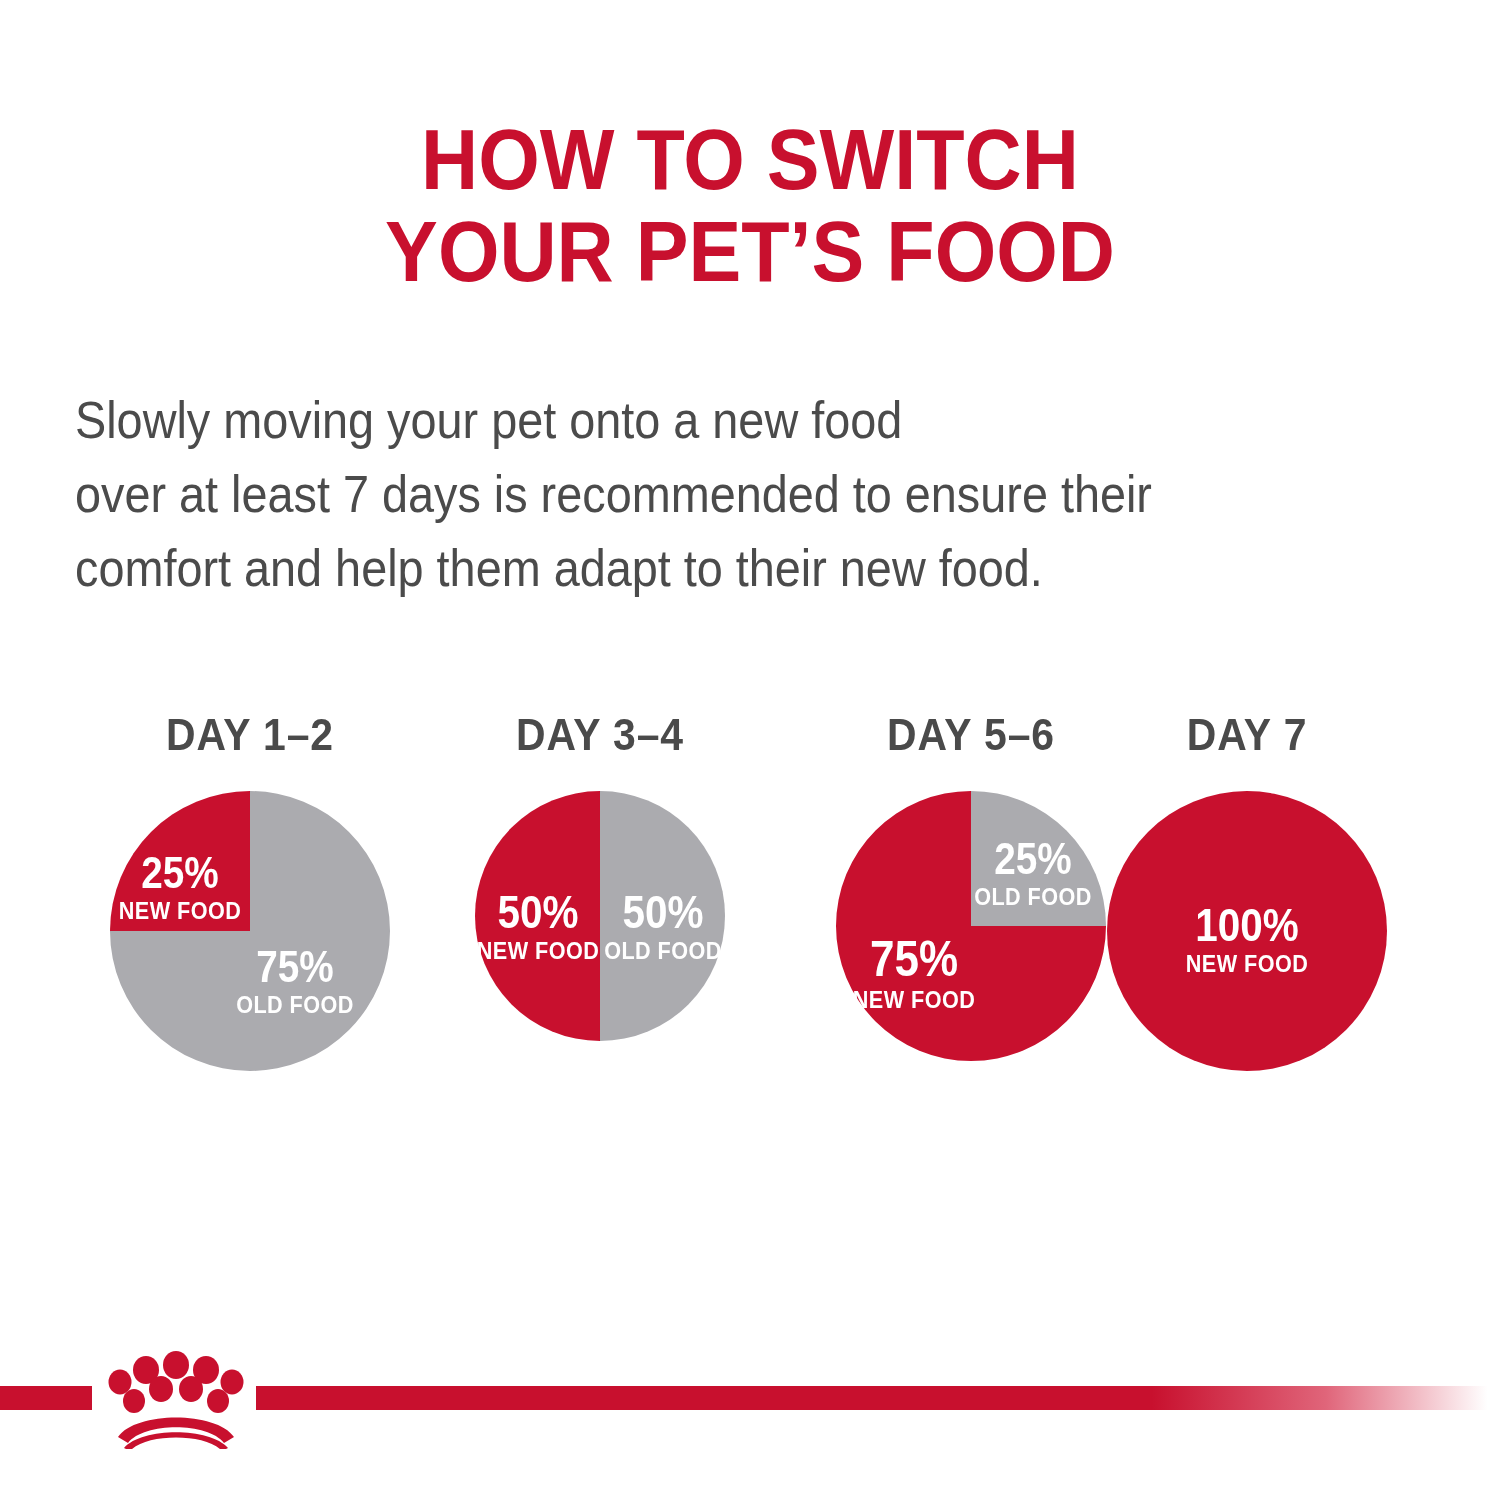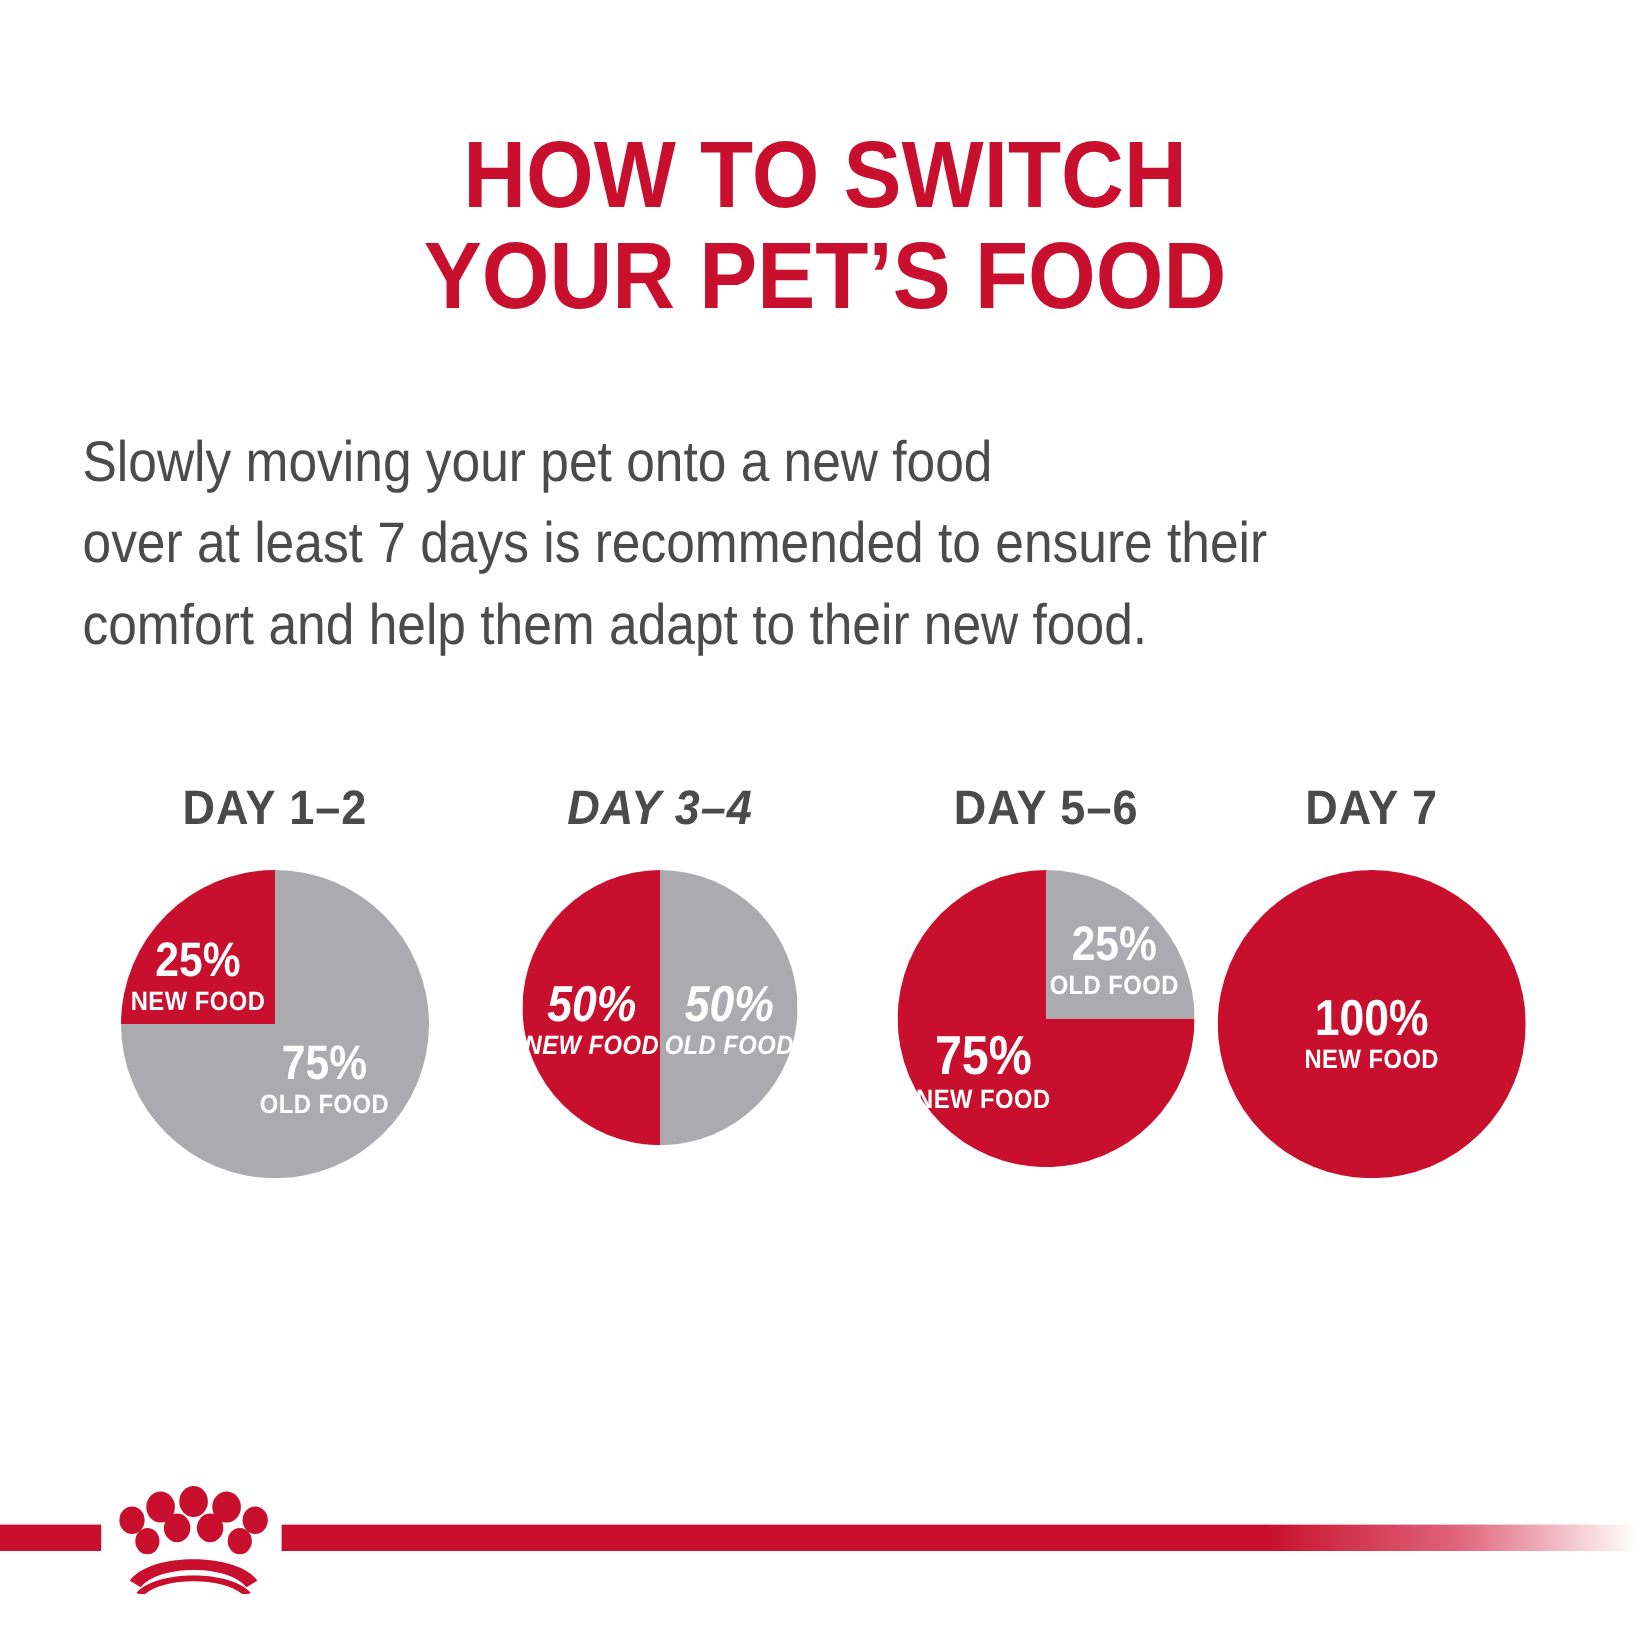--- a/index.html
+++ b/index.html
@@ -184,41 +184,41 @@
           <span class="slice-pct">25%</span>
           <span class="slice-name">NEW FOOD</span>
         </div>
         <div class="slice-label" style="left:185px; top:190px;">
           <span class="slice-pct">75%</span>
           <span class="slice-name">OLD FOOD</span>
         </div>
       </div>
     </div>
 
-    <div class="pie-col" style="left:475px; width:250px;font-style:italic;">
+    <div class="pie-col" style="left:475px; width:250px;">
       <div class="day-label">DAY 3–4</div>
       <div class="pie-wrap" style="width:250px;height:250px;">
         <svg class="pie-svg" width="250" height="250" viewBox="0 0 250 250">
 
           <path d="M125,125 L125,0 A125,125 0 0,0 125,250 Z" fill="#C8102E"></path>
 
           <path d="M125,125 L125,0 A125,125 0 0,1 125,250 Z" fill="#ABABAF"></path>
         </svg>
         <div class="slice-label" style="left:63px; top:135px;">
           <span class="slice-pct pct-md">50%</span>
           <span class="slice-name">NEW FOOD</span>
         </div>
         <div class="slice-label" style="left:188px; top:135px;">
           <span class="slice-pct pct-md">50%</span>
           <span class="slice-name">OLD FOOD</span>
         </div>
       </div>
     </div>
 
-    <div class="pie-col" style="left:816px; width:270px;">
+    <div class="pie-col" style="left:836px; width:270px;">
       <div class="day-label">DAY 5–6</div>
       <div class="pie-wrap" style="width:270px;height:270px;">
         <svg class="pie-svg" width="270" height="270" viewBox="0 0 270 270">
 
           <path d="M135,135 L270,135 A135,135 0 1,1 135,0 Z" fill="#C8102E"></path>
 
           <path d="M135,135 L135,0 A135,135 0 0,1 270,135 Z" fill="#ABABAF"></path>
         </svg>
         <div class="slice-label" style="left:197px; top:82px;">
           <span class="slice-pct">25%</span>

